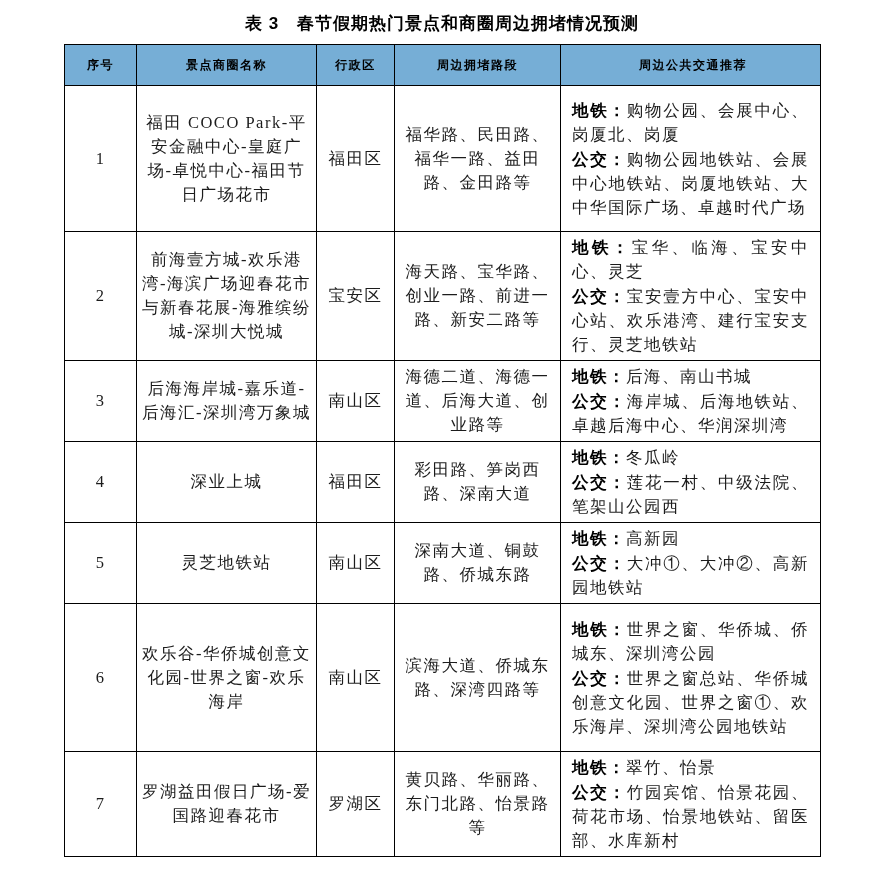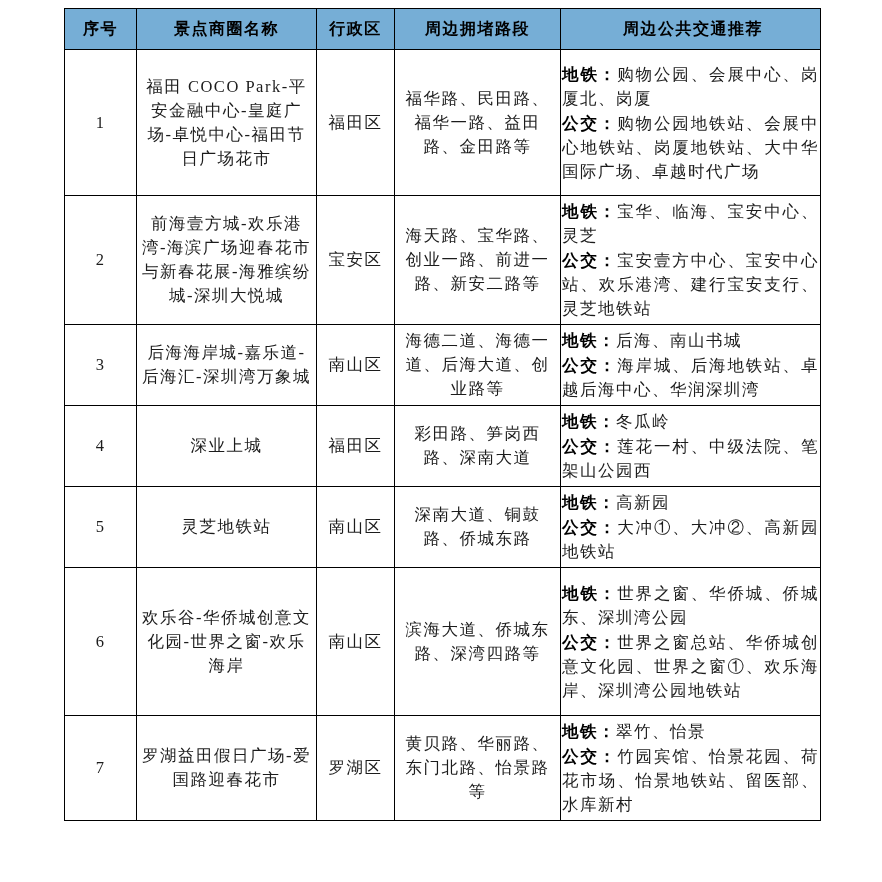--- a/index.html
+++ b/index.html
@@ -38,41 +38,41 @@
     border: 1px solid #000000;
     box-sizing: border-box;
     overflow: hidden;
   }
   thead tr {
     height: 41px;
     background: #76aed6;
   }
   th {
     font-weight: bold;
-    font-size: 16px;
+    font-size: 12px;
     letter-spacing: 1.5px;
     text-align: center;
     color: #000000;
     padding: 2px 3px;
   }
   th.h-transit {
     text-align: center;
     padding-left: 8px;
   }
   td {
     font-size: 16.5px;
     letter-spacing: 1.5px;
     line-height: 24px;
     text-align: center;
     vertical-align: middle;
     padding: 2px 4px;
   }
   td.c-transit {
     text-align: justify;
-    padding: 3px 1px;
+    padding: 3px 11px;
   }
   td.c-transit p {
     margin: 0;
   }
   .lbl {
     font-family: "Liberation Sans", "DejaVu Sans", sans-serif;
     font-weight: bold;
     color: #000000;
   }
   
@@ -82,20 +82,21 @@
   tbody tr:nth-child(4) { height: 70px;  }
   tbody tr:nth-child(5) { height: 75px;  }
   tbody tr:nth-child(6) { height: 148px; }
   tbody tr:nth-child(7) { height: 97px;  }
 </style>
 </head>
 <body>
 
 <div class="page">
 
+  <div class="doc-title">表 3　春节假期热门景点和商圈周边拥堵情况预测</div>
 
   <table class="congestion">
     <colgroup>
       <col style="width:72px">
       <col style="width:180px">
       <col style="width:78px">
       <col style="width:166px">
       <col style="width:260px">
     </colgroup>
     <thead>

